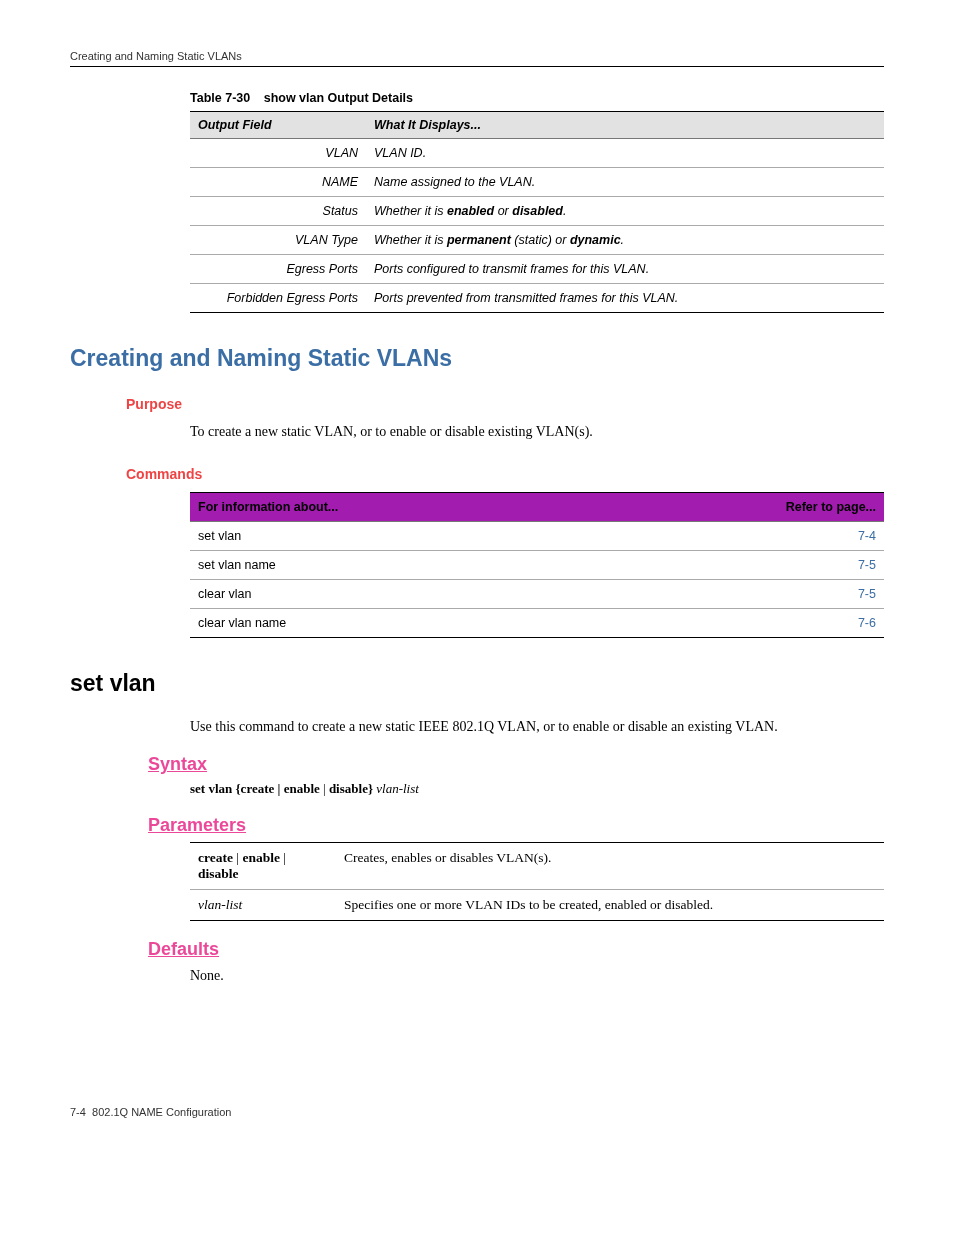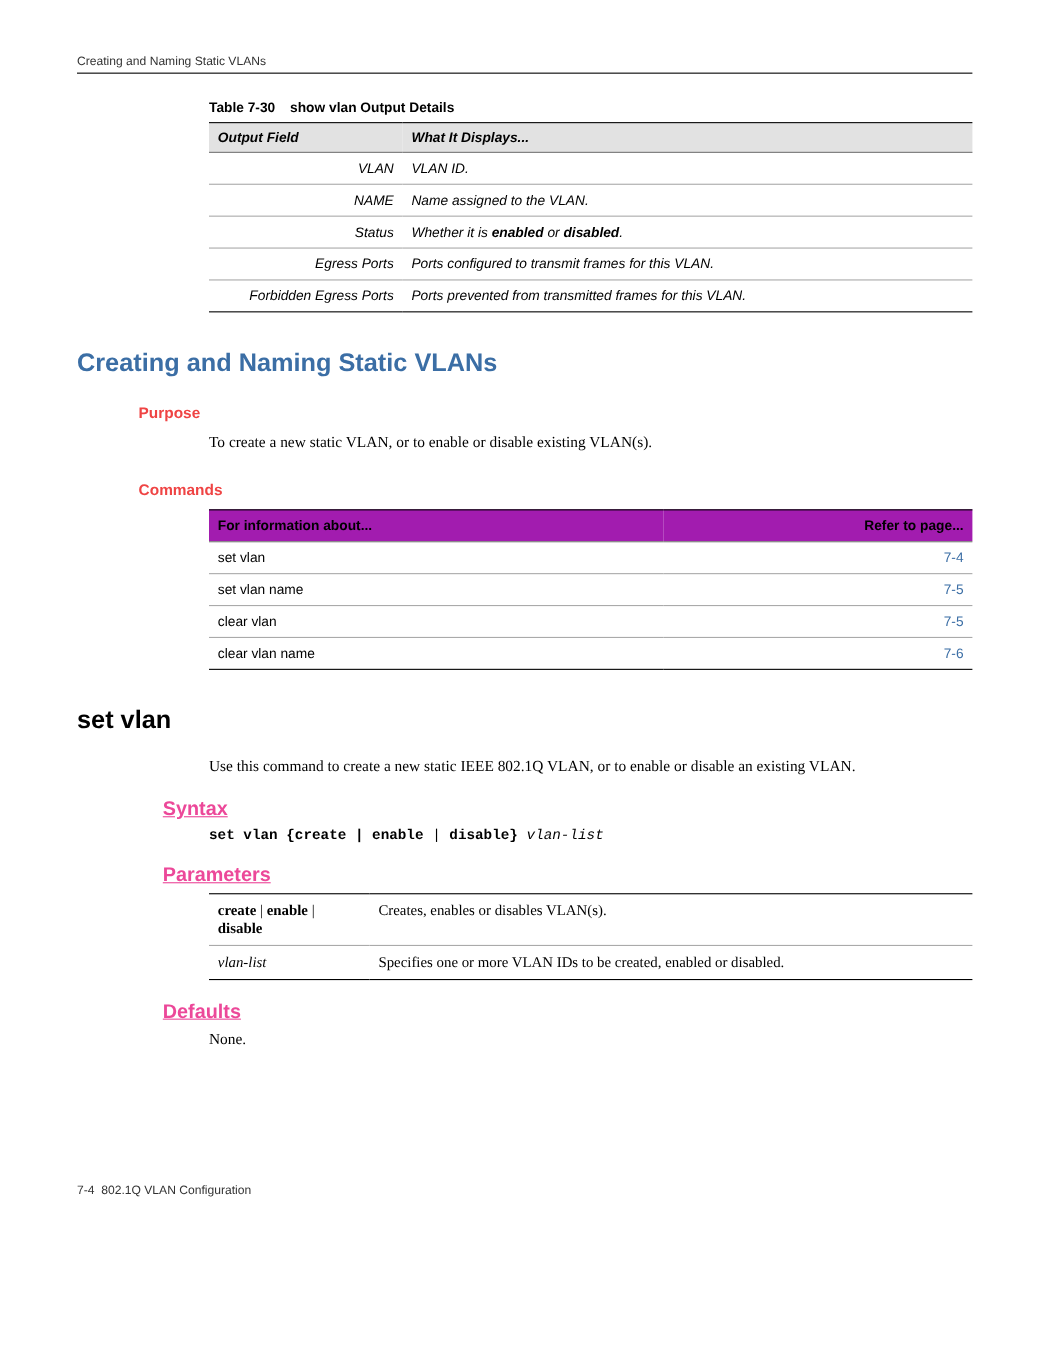--- a/index.html
+++ b/index.html
@@ -93,21 +93,21 @@
   table.cmd-table th.right { text-align: right; }
   table.cmd-table td {
     padding: 7px 8px;
     border-bottom: 1px solid #aaa;
     vertical-align: top;
   }
   table.cmd-table td.right { text-align: right; }
   table.cmd-table tr:last-child td { border-bottom: 1.5px solid #000; }
   .link { color: #3b6ea5; }
   .syntax-line {
-    font-family: Liberation Mono, monospace;
+    font-family: Liberation Serif, serif;
     font-size: 13px;
     margin-left: 120px;
     margin-top: 4px;
     margin-bottom: 6px;
   }
   .syntax-line .kw { font-weight: bold; }
   .syntax-line .ital { font-style: italic; }
   table.param-table {
     border-collapse: collapse;
     width: calc(100% - 120px);
@@ -155,20 +155,24 @@
     </tr>
     <tr>
       <td class="col1">NAME</td>
       <td><span>Name assigned to the VLAN.</span><b></b><span></span><b></b><span></span></td>
     </tr>
     <tr>
       <td class="col1">Status</td>
       <td><span>Whether it is </span><b>enabled</b><span> or </span><b>disabled</b><span>.</span></td>
     </tr>
     <tr>
+      <td class="col1">VLAN Type</td>
+      <td><span>Whether it is </span><b>permanent</b><span> (static) or </span><b>dynamic</b><span>.</span></td>
+    </tr>
+    <tr>
       <td class="col1">Egress Ports</td>
       <td><span>Ports configured to transmit frames for this VLAN.</span><b></b><span></span><b></b><span></span></td>
     </tr>
     <tr>
       <td class="col1">Forbidden Egress Ports</td>
       <td><span>Ports prevented from transmitted frames for this VLAN.</span><b></b><span></span><b></b><span></span></td>
     </tr>
   </tbody>
 </table>
 
@@ -227,14 +231,14 @@
       <td class="pcol1"><i>vlan-list</i></td>
       <td>Specifies one or more VLAN IDs to be created, enabled or disabled.</td>
     </tr>
   </tbody>
 </table>
 
 <h3>Defaults</h3>
 <p class="body">None.</p>
 
 <div class="footer">
-  <span>7-4</span>&nbsp;&nbsp;<span>802.1Q VLAN Configuration</span>
+  <span>7-4</span>&nbsp;&nbsp;<span>802.1Q NAME Configuration</span>
 </div>
 
 </body></html>

